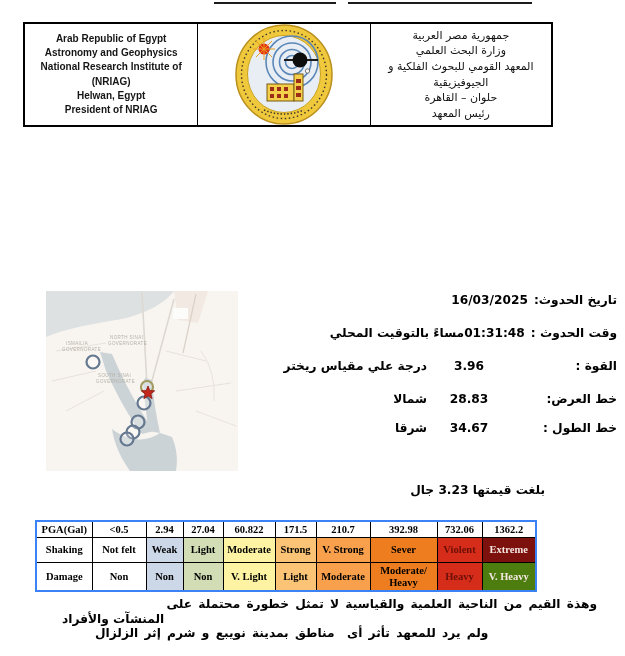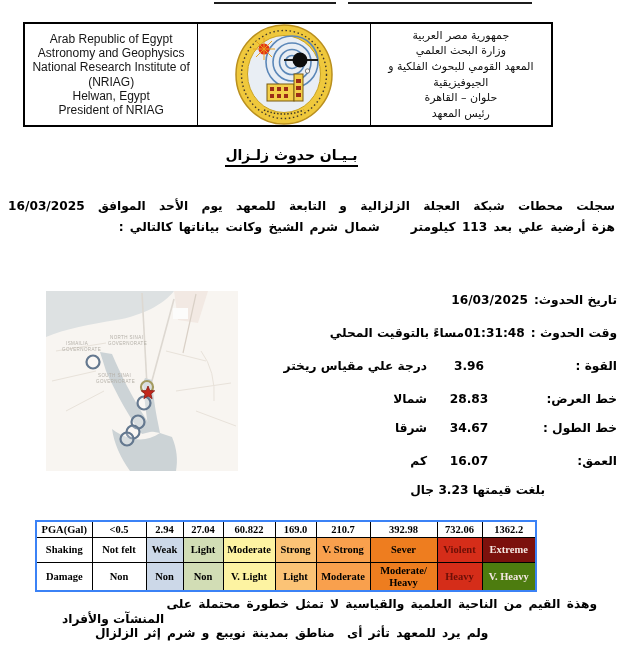--- a/index.html
+++ b/index.html
@@ -7,22 +7,22 @@
          font-family:"DejaVu Sans",sans-serif;color:#000;}
   .artifact{position:absolute;height:2px;background:#1c1c1c;top:2px;}
   .a1{left:214px;width:122px;}
   .a2{left:348px;width:184px;}
 
   
   .org-header{position:absolute;left:23px;top:22px;width:530px;height:105px;
               border:2px solid #000;display:flex;box-sizing:border-box;}
   .org-cell{box-sizing:border-box;height:100%;display:flex;flex-direction:column;
             justify-content:center;align-items:center;text-align:center;}
-  .cell-en{width:173px;font-family:"Liberation Sans",sans-serif;font-size:12px;
-           font-weight:400;line-height:14.3px;color:#151515;}
+  .cell-en{width:173px;font-family:"Liberation Sans",sans-serif;font-size:10px;
+           font-weight:700;line-height:14.3px;color:#151515;}
   .cell-logo{width:174px;border-left:1px solid #000;border-right:1px solid #000;}
   .cell-ar{width:181px;direction:rtl;font-size:11px;font-weight:400;line-height:15.6px;color:#111;}
 
   
   .title-wrap{position:absolute;top:145px;left:0;right:0;text-align:center;padding-right:42px;}
   .title-text{direction:rtl;display:inline-block;font-size:14px;font-weight:bold;
               border-bottom:2px solid #000;padding-bottom:2px;letter-spacing:1px;}
 
   
   .intro{position:absolute;top:196px;left:8px;right:10px;direction:rtl;
@@ -117,47 +117,37 @@
     <div class="org-cell cell-ar">
       <div>جمهورية مصر العربية</div>
       <div>وزارة البحث العلمي</div>
       <div>المعهد القومي للبحوث الفلكية و</div>
       <div>الجيوفيزيقية</div>
       <div>حلوان – القاهرة</div>
       <div>رئيس المعهد</div>
     </div>
   </div>
 
-  <div class="title-wrap">
-    <span class="title-text">بـيـان حدوث زلـزال</span>
-  </div>
-
-  <div class="intro">
-    <div class="l1">سجلت محطات شبكة العجلة الزلزالية و التابعة للمعهد يوم الأحد الموافق 16/03/2025</div>
-    <div class="l2">هزة أرضية علي بعد 113 كيلومتر &nbsp;&nbsp;&nbsp; شمال شرم الشيخ وكانت بياناتها كالتالي :</div>
-  </div>
+
 
   <div class="details">
     <div class="drow tight r0">
       <span class="dlabel">تاريخ الحدوث:</span><span class="dval">16/03/2025</span>
     </div>
     <div class="drow tight r1">
       <span class="dlabel">وقت الحدوث :</span><span class="dval">01:31:48</span><span class="dsuf">مساءً بالتوقيت المحلي</span>
     </div>
     <div class="drow r2">
       <span class="dlabel">القوة :</span><span class="dval">3.96</span><span class="dsuf">درجة علي مقياس ريختر</span>
     </div>
     <div class="drow r3">
       <span class="dlabel">خط العرض:</span><span class="dval">28.83</span><span class="dsuf">شمالا</span>
     </div>
     <div class="drow r4">
       <span class="dlabel">خط الطول :</span><span class="dval">34.67</span><span class="dsuf">شرقا</span>
-    </div>
-    <div class="drow r5">
-      <span class="dlabel">العمق:</span><span class="dval">16.07</span><span class="dsuf">كم</span>
     </div>
     <div class="accel2">بلغت قيمتها 3.23 جال</div>
   </div>
 
   <div class="mapbox">
     <svg width="192" height="180" viewBox="0 0 192 180">
       <rect x="0" y="0" width="192" height="180" fill="#f8f5f1"></rect>
       <path d="M0,0 L128,0 C118,13 96,25 70,29 C46,33 18,38 0,46 Z" fill="#dde1e2"></path>
       <path d="M128,0 L162,0 L152,32 L132,29 Z" fill="#f2e9e3"></path>
       <rect x="127" y="17" width="15" height="11" fill="#fcfcfb"></rect>
@@ -207,21 +197,21 @@
       <col style="width:45px">
         <col style="width:54px">
     </colgroup>
     <tbody>
         <tr class="hrow">
       <td>PGA(Gal)</td>
       <td>&lt;0.5</td>
       <td>2.94</td>
       <td>27.04</td>
       <td>60.822</td>
-      <td>169.0</td>
+      <td>171.5</td>
       <td>210.7</td>
       <td>392.98</td>
       <td>732.06</td>
       <td>1362.2</td>
     </tr>
     <tr class="srow colored">
       <td style="background: rgb(255, 255, 255); color: rgb(0, 0, 0);">Shaking</td>
       <td style="background: rgb(255, 255, 255); color: rgb(0, 0, 0);">Not felt</td>
       <td style="background: rgb(204, 216, 232); color: rgb(0, 0, 0);">Weak</td>
       <td style="background: rgb(210, 221, 181); color: rgb(0, 0, 0);">Light</td>

